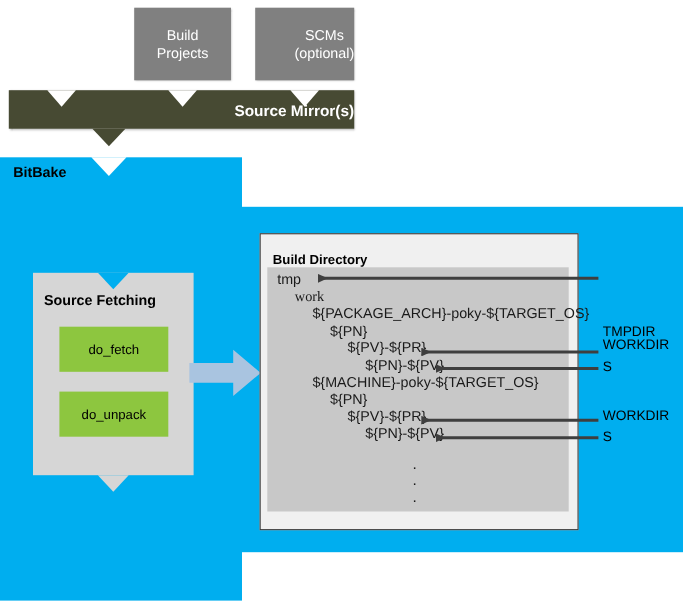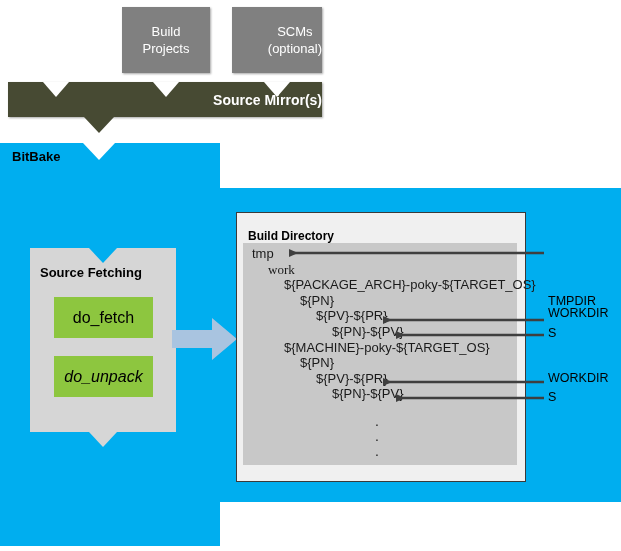--- a/index.html
+++ b/index.html
@@ -98,21 +98,21 @@
     font-weight: bold;
     color: #000000;
     z-index: 13;
   }
   .task-box {
     position: absolute;
     background: #8dc63f;
     display: flex;
     align-items: center;
     justify-content: center;
-    font-size: 16px;
+    font-size: 12px;
     color: #000000;
     z-index: 13;
   }
   
   .notch-cut-cyan {
     position: absolute;
     width: 0; height: 0;
     border-left: 14px solid transparent;
     border-right: 14px solid transparent;
     border-top: 15px solid #00aeef;
@@ -211,21 +211,21 @@
 
   <div class="notch-white-down" style="left:84px; top:117px;"></div>
 
   <div id="fetch-panel" style="left:30px; top:248px; width:146px; height:184px;"></div>
   <div class="notch-cut-cyan" style="left:89px; top:248px;"></div>
   <div class="notch-gray-down" style="left:89px; top:432px;"></div>
   <div id="fetch-title" style="left:40px; top:265px;">Source Fetching</div>
   <div class="task-box" style="left:54px; top:297px; width:99px; height:41px;">
     <span>do_fetch</span>
   </div>
-  <div class="task-box" style="left:54px; top:356px; width:99px; height:41px;font-style:italic;">
+  <div class="task-box" style="left:54px; top:356px; width:99px; height:41px;">
     <span>do_unpack</span>
   </div>
 
   <svg id="flow-arrow" style="left:172px; top:316px;" width="66" height="46" viewBox="0 0 66 46">
     <polygon points="0,14 40,14 40,2 65,23 40,44 40,32 0,32" fill="#a9c4e0"></polygon>
   </svg>
 
   <div id="build-dir" style="left:236px; top:212px; width:288px; height:268px;"></div>
   <div id="build-dir-title" style="left:248px; top:229px;">Build Directory</div>
   <div id="tree-panel" style="left:243px; top:243px; width:274px; height:222px;"></div>

